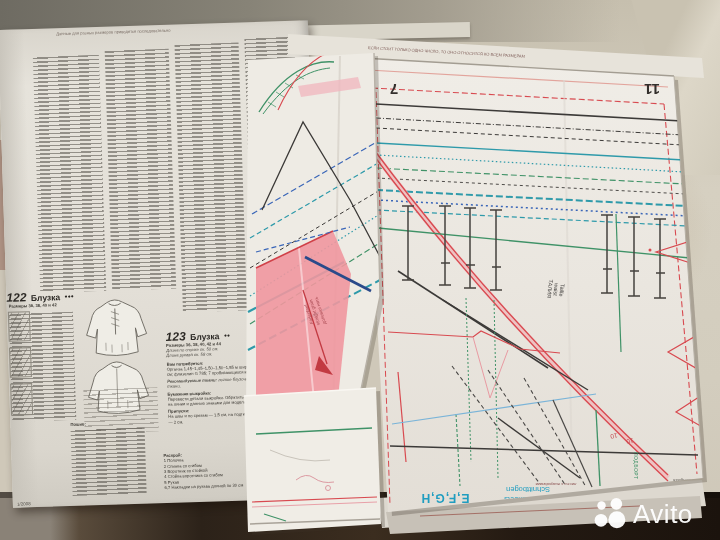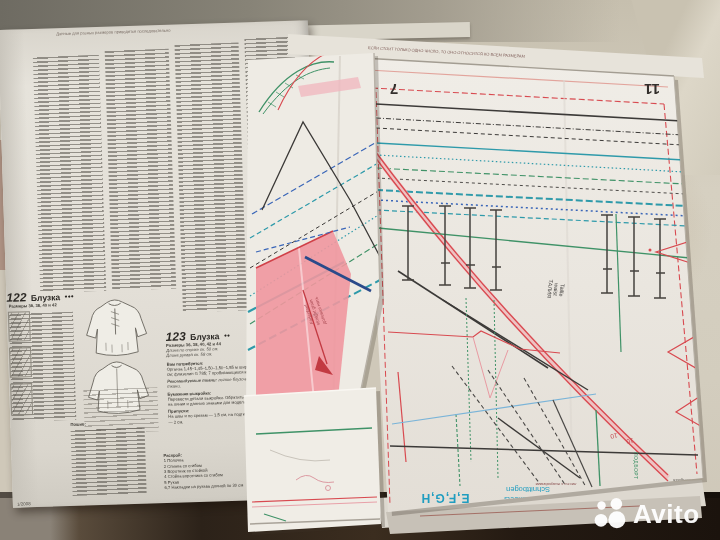--- a/index.html
+++ b/index.html
@@ -45,21 +45,21 @@
   .small-tx{font-size:4.2px;line-height:5.2px;color:#3d3a34;}
   .small-tx .b{font-weight:bold;}
   .small-tx .i{font-style:italic;color:#53504a;}
   .cutrow{display:flex;justify-content:space-between;font-size:4.2px;line-height:5.4px;color:#3d3a34;}
   .margin-box{border:.5px solid #8d897f;background:
      repeating-linear-gradient(120deg,rgba(90,86,78,0) 0 2px,rgba(90,86,78,.4) 2px 3px,rgba(90,86,78,0) 3px 6px);}
   .pg-footer{font-size:4.5px;color:#55524c;}
 
   
   .avito{left:592px;top:497px;display:flex;align-items:center;gap:5px;color:#fff;opacity:.96;}
-  .avito .word{font-size:26px;font-weight:bold;letter-spacing:.5px;}
+  .avito .word{font-size:26px;font-weight:normal;letter-spacing:.5px;}
 
   svg text{font-family:"Liberation Sans",sans-serif;}
 </style>
 </head>
 <body>
 
 <div class="stage">
 
   <div class="abs backdrop">
       <div class="stain"></div>

